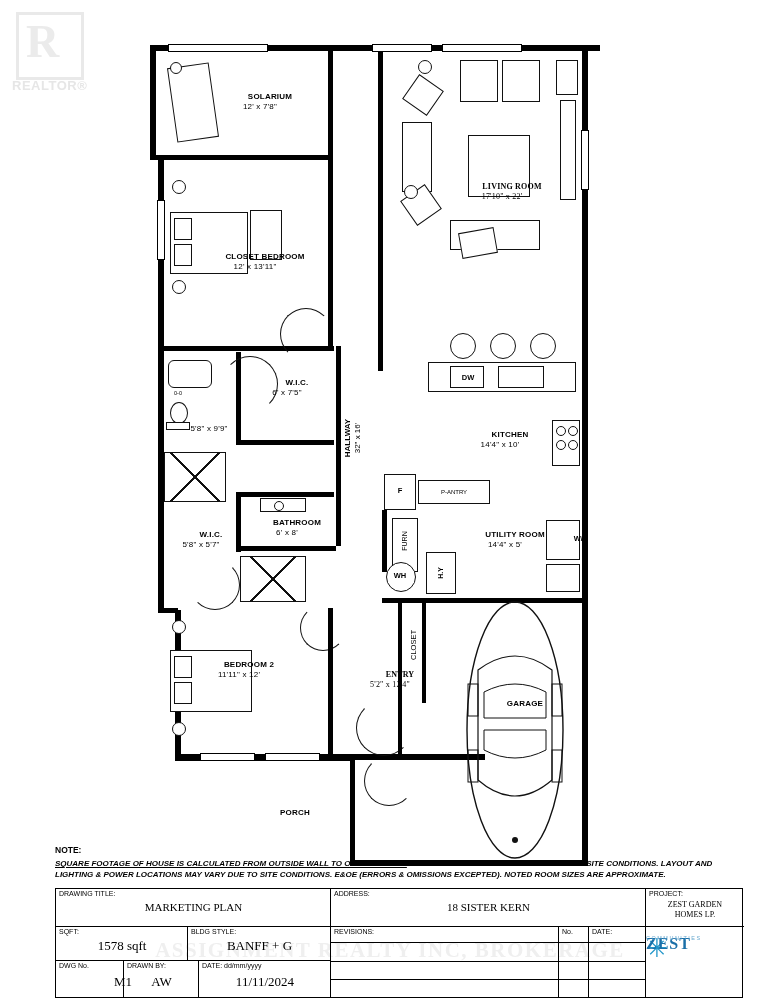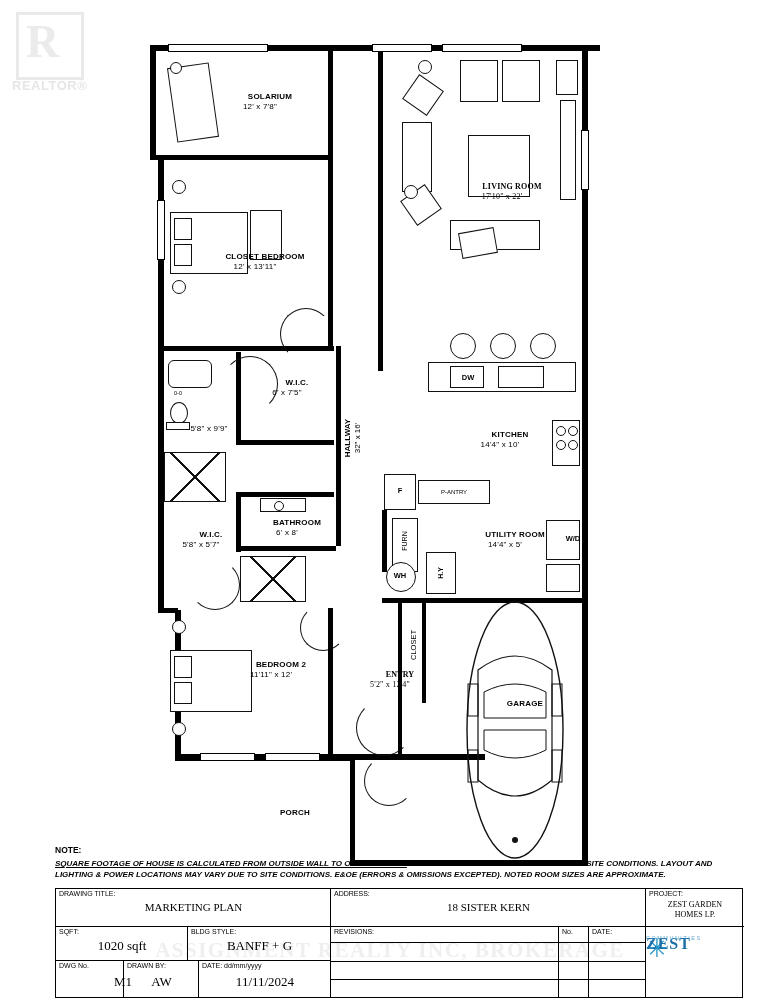--- a/index.html
+++ b/index.html
@@ -143,21 +143,21 @@
     </div>
     <div class="hatch" style="left:90px;top:516px;width:66px;height:46px;"></div>
     <div class="door" style="left:40px;top:520px;width:50px;height:50px;border-color:#111;border-top-color:transparent;border-left-color:transparent;"></div>
     <div class="door" style="left:150px;top:565px;width:46px;height:46px;border-color:#111;border-top-color:transparent;border-right-color:transparent;"></div>
 
     <div class="fix" style="left:20px;top:610px;width:82px;height:62px;"></div>
     <div class="fix" style="left:24px;top:616px;width:18px;height:22px;"></div>
     <div class="fix" style="left:24px;top:642px;width:18px;height:22px;"></div>
     <div class="circ" style="left:22px;top:580px;width:12px;height:12px;"></div>
     <div class="circ" style="left:22px;top:682px;width:12px;height:12px;"></div>
-    <div class="rm" style="left:56px;top:620px;width:130px;">
+    <div class="rm" style="left:24px;top:620px;width:130px;">
       <b>BEDROOM 2</b><br>
       <span>11'11" x 12'</span>
     </div>
     <div class="wall" style="left:178px;top:568px;width:5px;height:150px;"></div>
 
     <div class="wall" style="left:228px;top:11px;width:5px;height:320px;"></div>
     <div class="fix" style="left:410px;top:60px;width:16px;height:100px;"></div>
     <div class="fix" style="left:318px;top:95px;width:62px;height:62px;"></div>
     <div class="fix" style="left:310px;top:20px;width:38px;height:42px;"></div>
     <div class="fix" style="left:352px;top:20px;width:38px;height:42px;"></div>
@@ -197,21 +197,21 @@
     <div class="lbl" style="left:272px;top:448px;width:64px;font-size:6px;">P-ANTRY</div>
 
     <div class="wall" style="left:232px;top:470px;width:5px;height:62px;"></div>
     <div class="fix" style="left:242px;top:478px;width:26px;height:54px;"></div>
     <div class="vlbl" style="left:238px;top:496px;width:34px;font-size:7px;">FURN</div>
     <div class="circ" style="left:236px;top:522px;width:28px;height:28px;"></div>
     <div class="lbl" style="left:236px;top:531px;width:28px;font-weight:bold;">WH</div>
     <div class="fix" style="left:276px;top:512px;width:30px;height:42px;"></div>
     <div class="vlbl" style="left:274px;top:528px;width:34px;font-size:7px;font-weight:bold;">H.Y</div>
     <div class="fix" style="left:396px;top:480px;width:34px;height:40px;"></div>
-    <div class="lbl" style="left:396px;top:494px;width:54px;font-weight:bold;">W/D</div>
+    <div class="lbl" style="left:396px;top:494px;width:54px;font-weight:bold;padding-left:8px;">W/D</div>
     <div class="fix" style="left:396px;top:524px;width:34px;height:28px;"></div>
     <div class="rm" style="left:300px;top:490px;width:110px;">
       <b>UTILITY ROOM</b><br>
       <span>14'4" x 5'</span>
     </div>
     <div class="wall" style="left:232px;top:558px;width:200px;height:5px;"></div>
 
     <div class="wall" style="left:248px;top:563px;width:4px;height:100px;"></div>
     <div class="wall" style="left:272px;top:563px;width:4px;height:100px;"></div>
     <div class="vlbl" style="left:244px;top:600px;width:40px;font-size:7.5px;">CLOSET</div>
@@ -257,21 +257,21 @@
       <div class="val big" style="left:0;top:12px;width:315px;">18 SISTER KERN</div>
     </div>
     <div class="cell" style="left:590px;top:0;width:98px;height:38px;border-right:none;">
       <div class="hdr">PROJECT:</div>
       <div class="val" style="left:0;top:11px;width:98px;font-size:8px;">ZEST GARDEN</div>
       <div class="val" style="left:0;top:21px;width:98px;font-size:8px;">HOMES LP.</div>
     </div>
 
     <div class="cell" style="left:0;top:38px;width:132px;height:34px;">
       <div class="hdr">SQFT:</div>
-      <div class="val med" style="left:0;top:11px;width:132px;">1020 sqft</div>
+      <div class="val med" style="left:0;top:11px;width:132px;">1578 sqft</div>
     </div>
     <div class="cell" style="left:132px;top:38px;width:143px;height:34px;">
       <div class="hdr">BLDG STYLE:</div>
       <div class="val med" style="left:0;top:11px;width:143px;">BANFF + G</div>
     </div>
     <div class="cell" style="left:275px;top:38px;width:228px;height:16px;">
       <div class="hdr">REVISIONS:</div>
     </div>
     <div class="cell" style="left:503px;top:38px;width:30px;height:16px;">
       <div class="hdr">No.</div>

